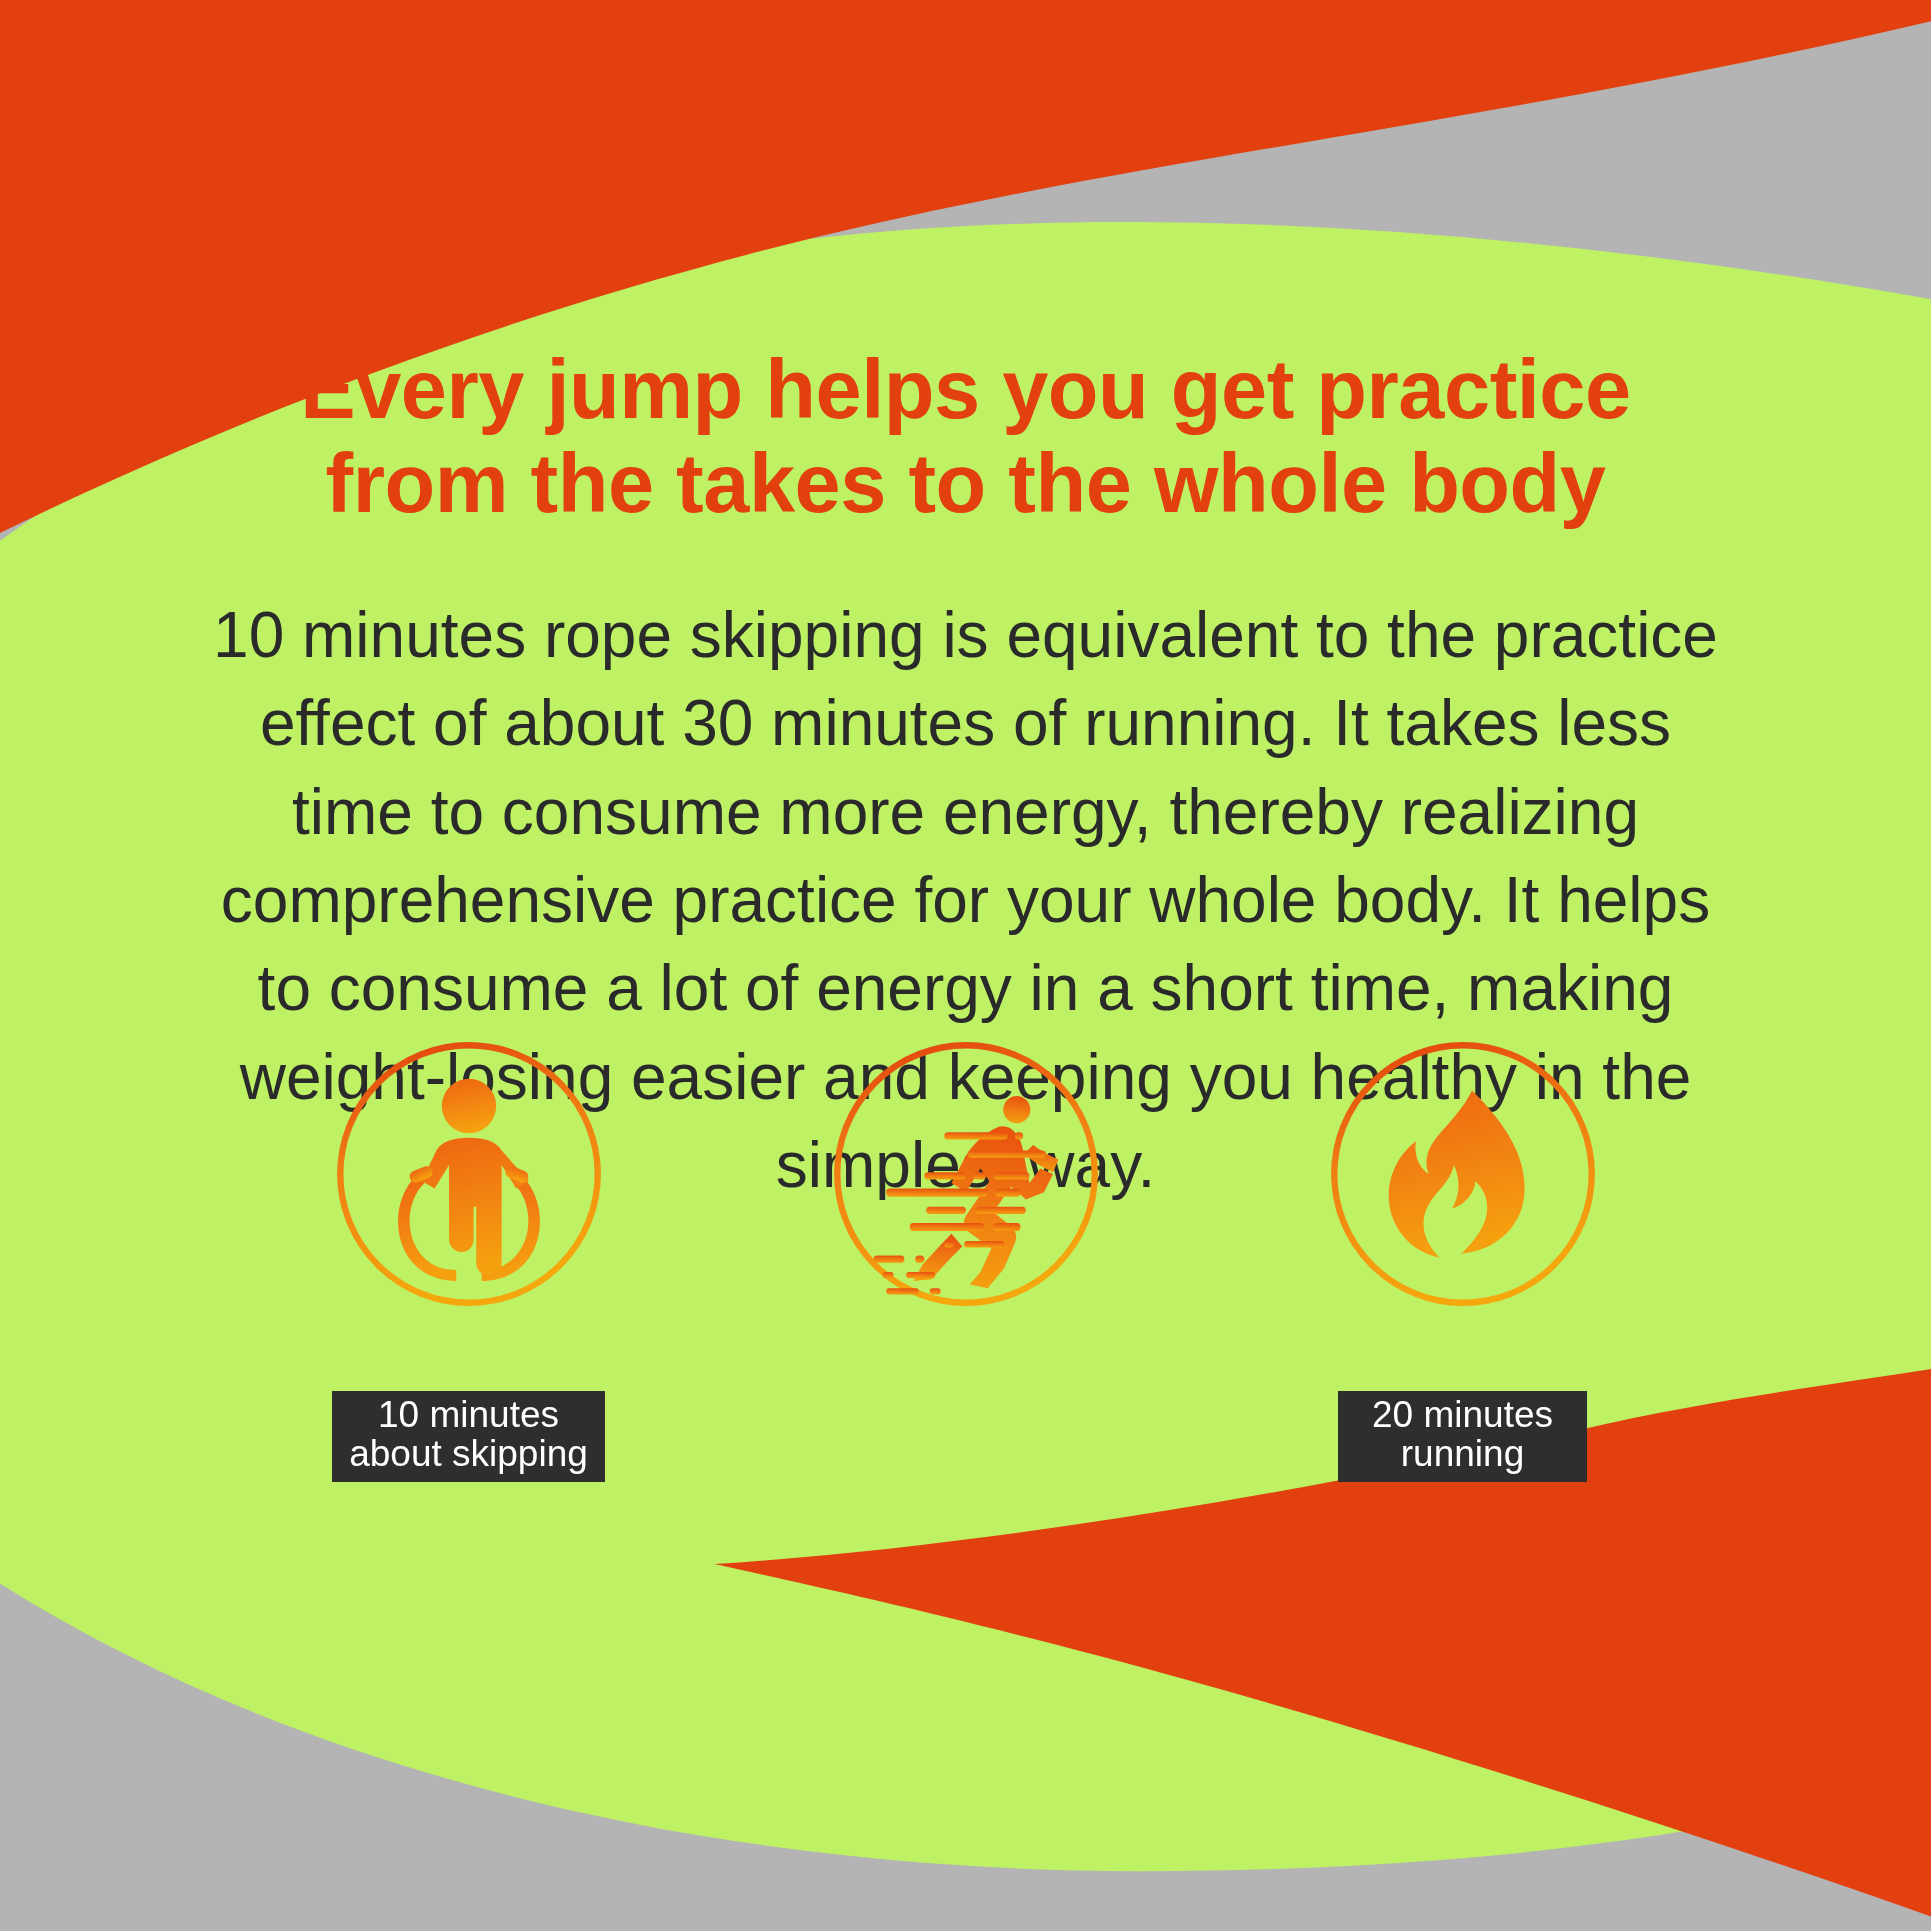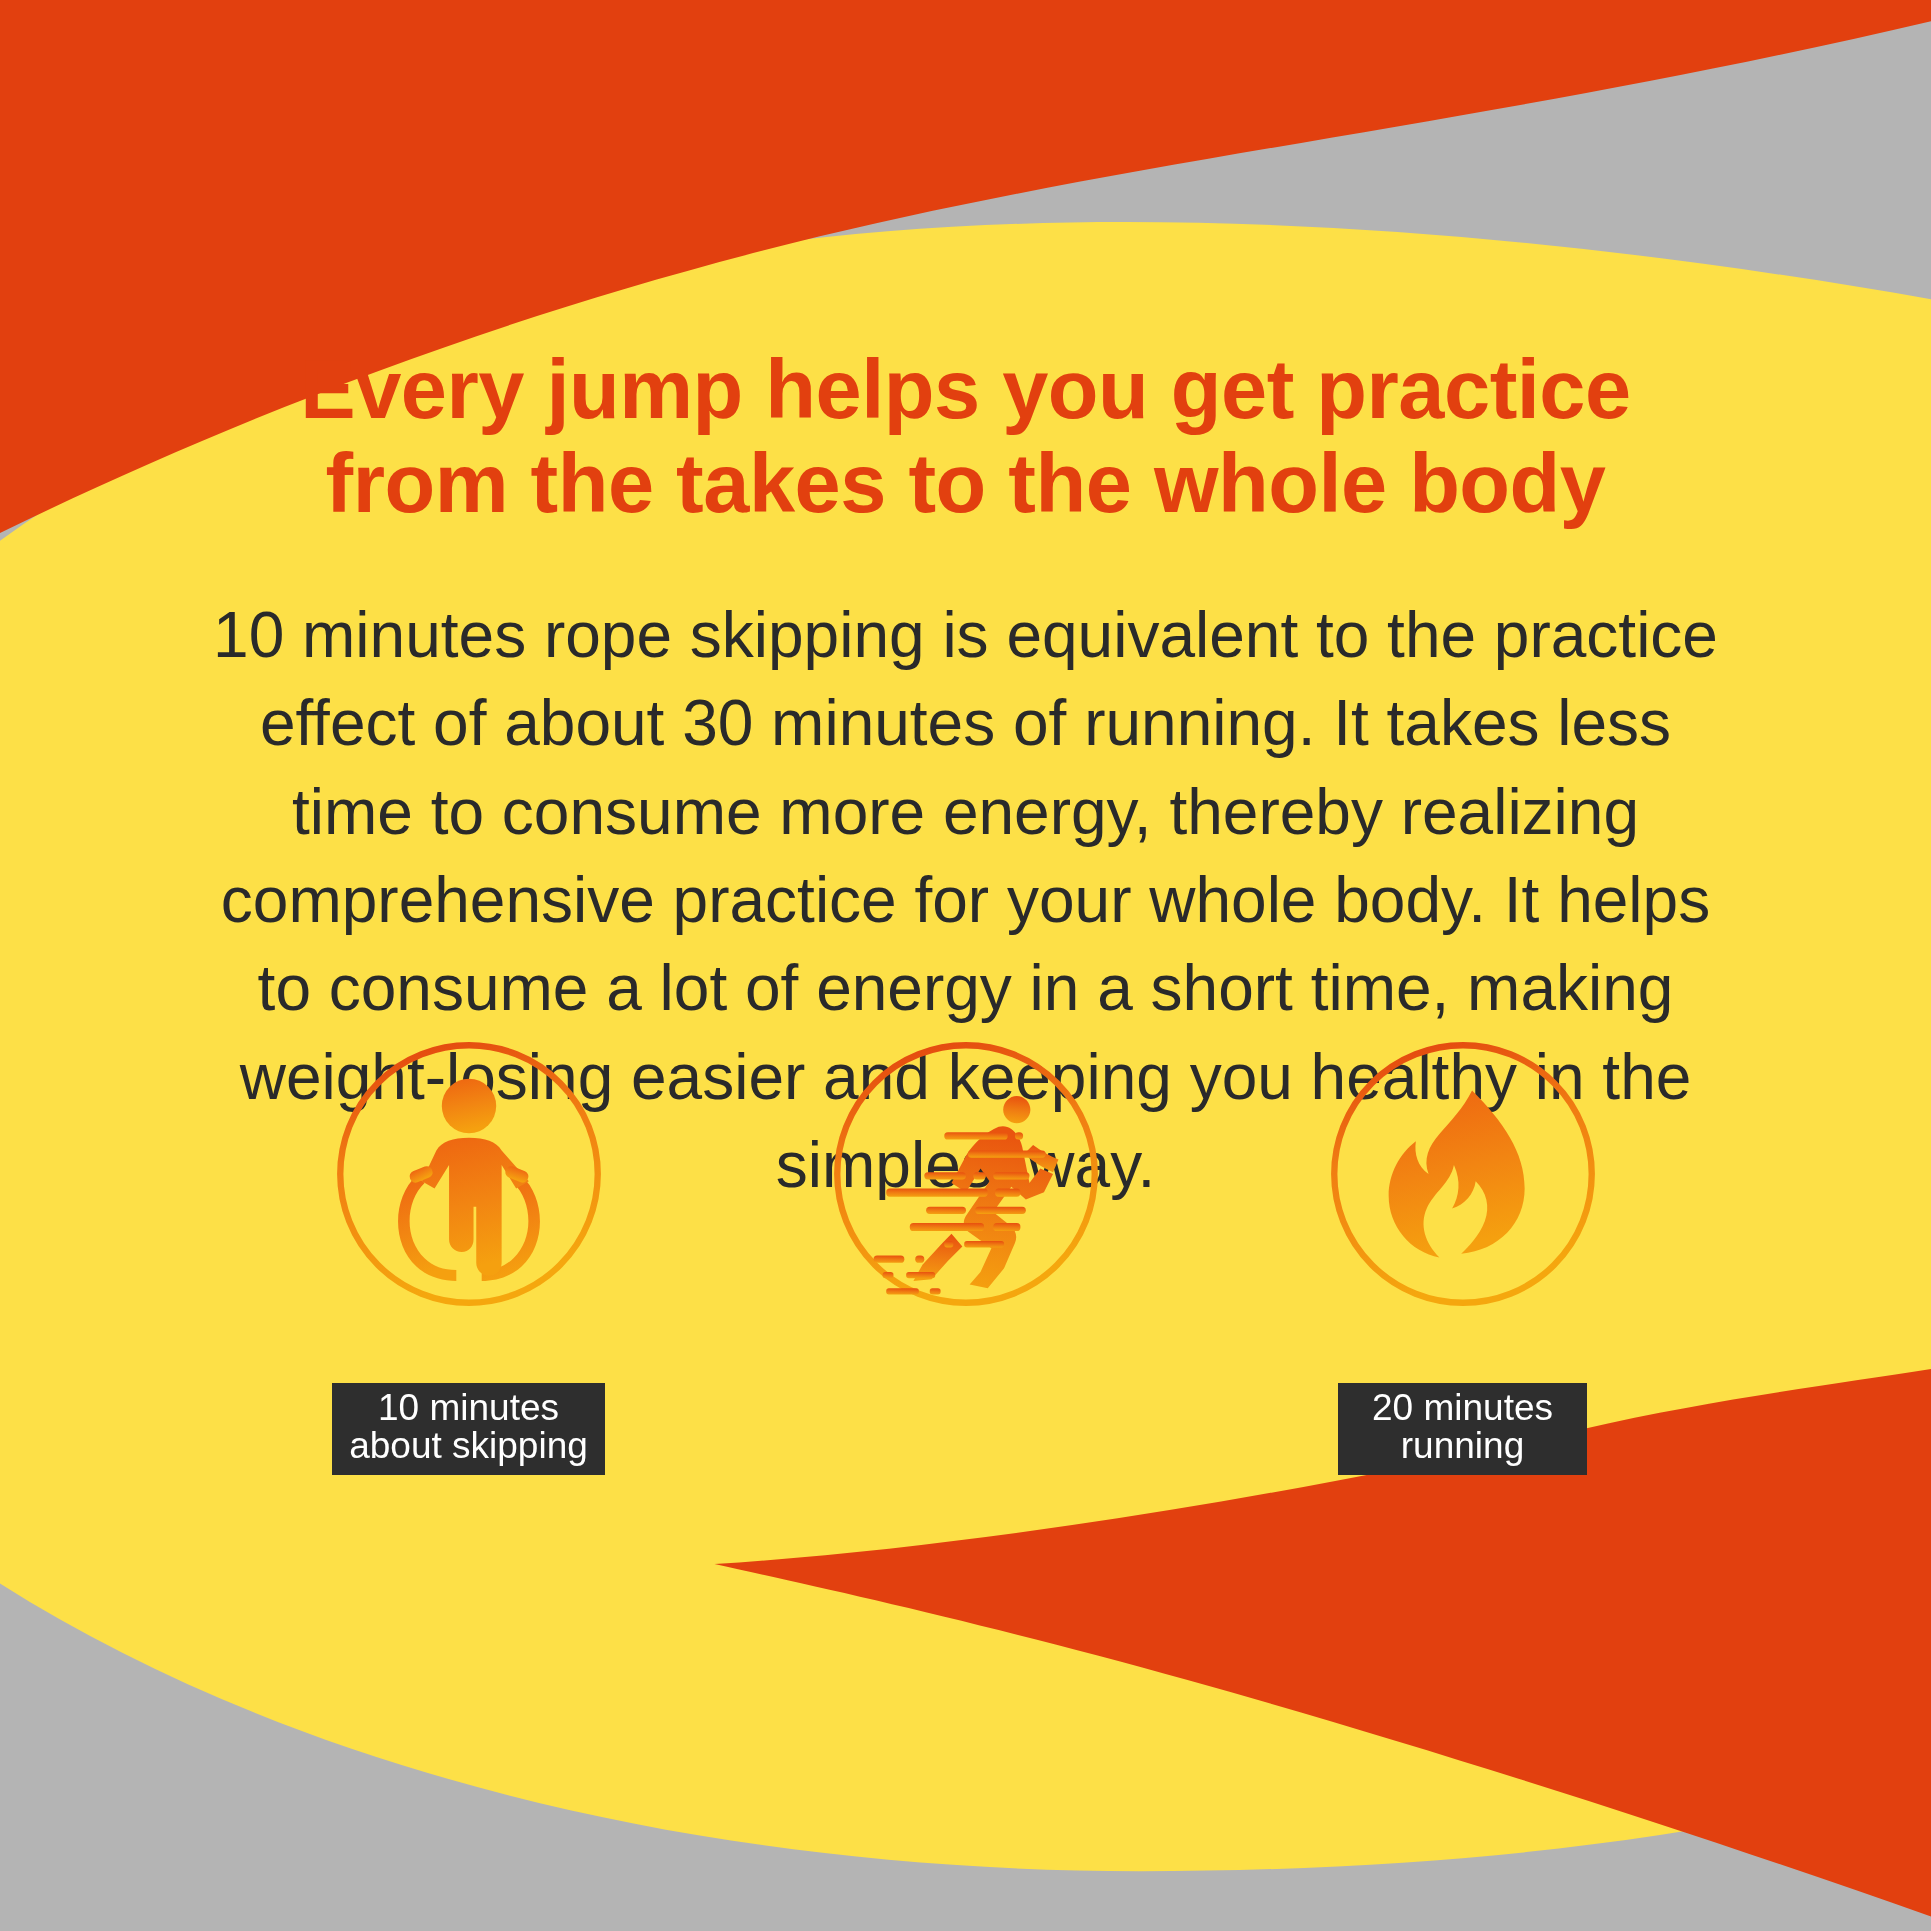--- a/index.html
+++ b/index.html
@@ -3,21 +3,21 @@
 <meta charset="utf-8">
 <title>Spawn Fitness Infographic</title>
 <style>
   * { margin:0; padding:0; box-sizing:border-box; }
   html,body { background:#ffffff; }
   body {
     width:1931px; height:1931px;
     font-family:"Liberation Sans", sans-serif;
     overflow:hidden; position:relative;
   }
-  #poster { position:relative; width:1931px; height:1931px; background:#fde047; overflow:hidden; }
+  #poster { position:relative; width:1931px; height:1931px; background:#bef264; overflow:hidden; }
 
   
   #bg-layer { position:absolute; inset:0; width:1931px; height:1931px; }
 
   
   .content { position:absolute; inset:0; }
 
   .headline {
     position:absolute; left:50%; transform:translateX(-50%);
     top:343px; width:1506px;
@@ -41,21 +41,21 @@
     width:1274px; height:290px;
     display:flex; justify-content:space-between; align-items:flex-start;
   }
   .icon-cell { width:280px; display:flex; justify-content:center; }
   .icon-circle { width:272px; height:272px; display:block; }
 
   
   .label-row {
     position:absolute; top:1398px; left:50%; transform:translateX(-50%);
     width:1274px; height:77px;
-    display:flex; justify-content:space-between; align-items:flex-end;
+    display:flex; justify-content:space-between; align-items:center;
   }
   .label-cell { width:280px; display:flex; justify-content:center; }
   .label-box {
     background:#2E2E2E; color:#FFFFFF;
     padding:5.8px 17.4px 9.7px;
     min-width:249px;
     text-align:center;
     font-size:37px; font-weight:300; line-height:1.03;
     white-space:nowrap;
   }

